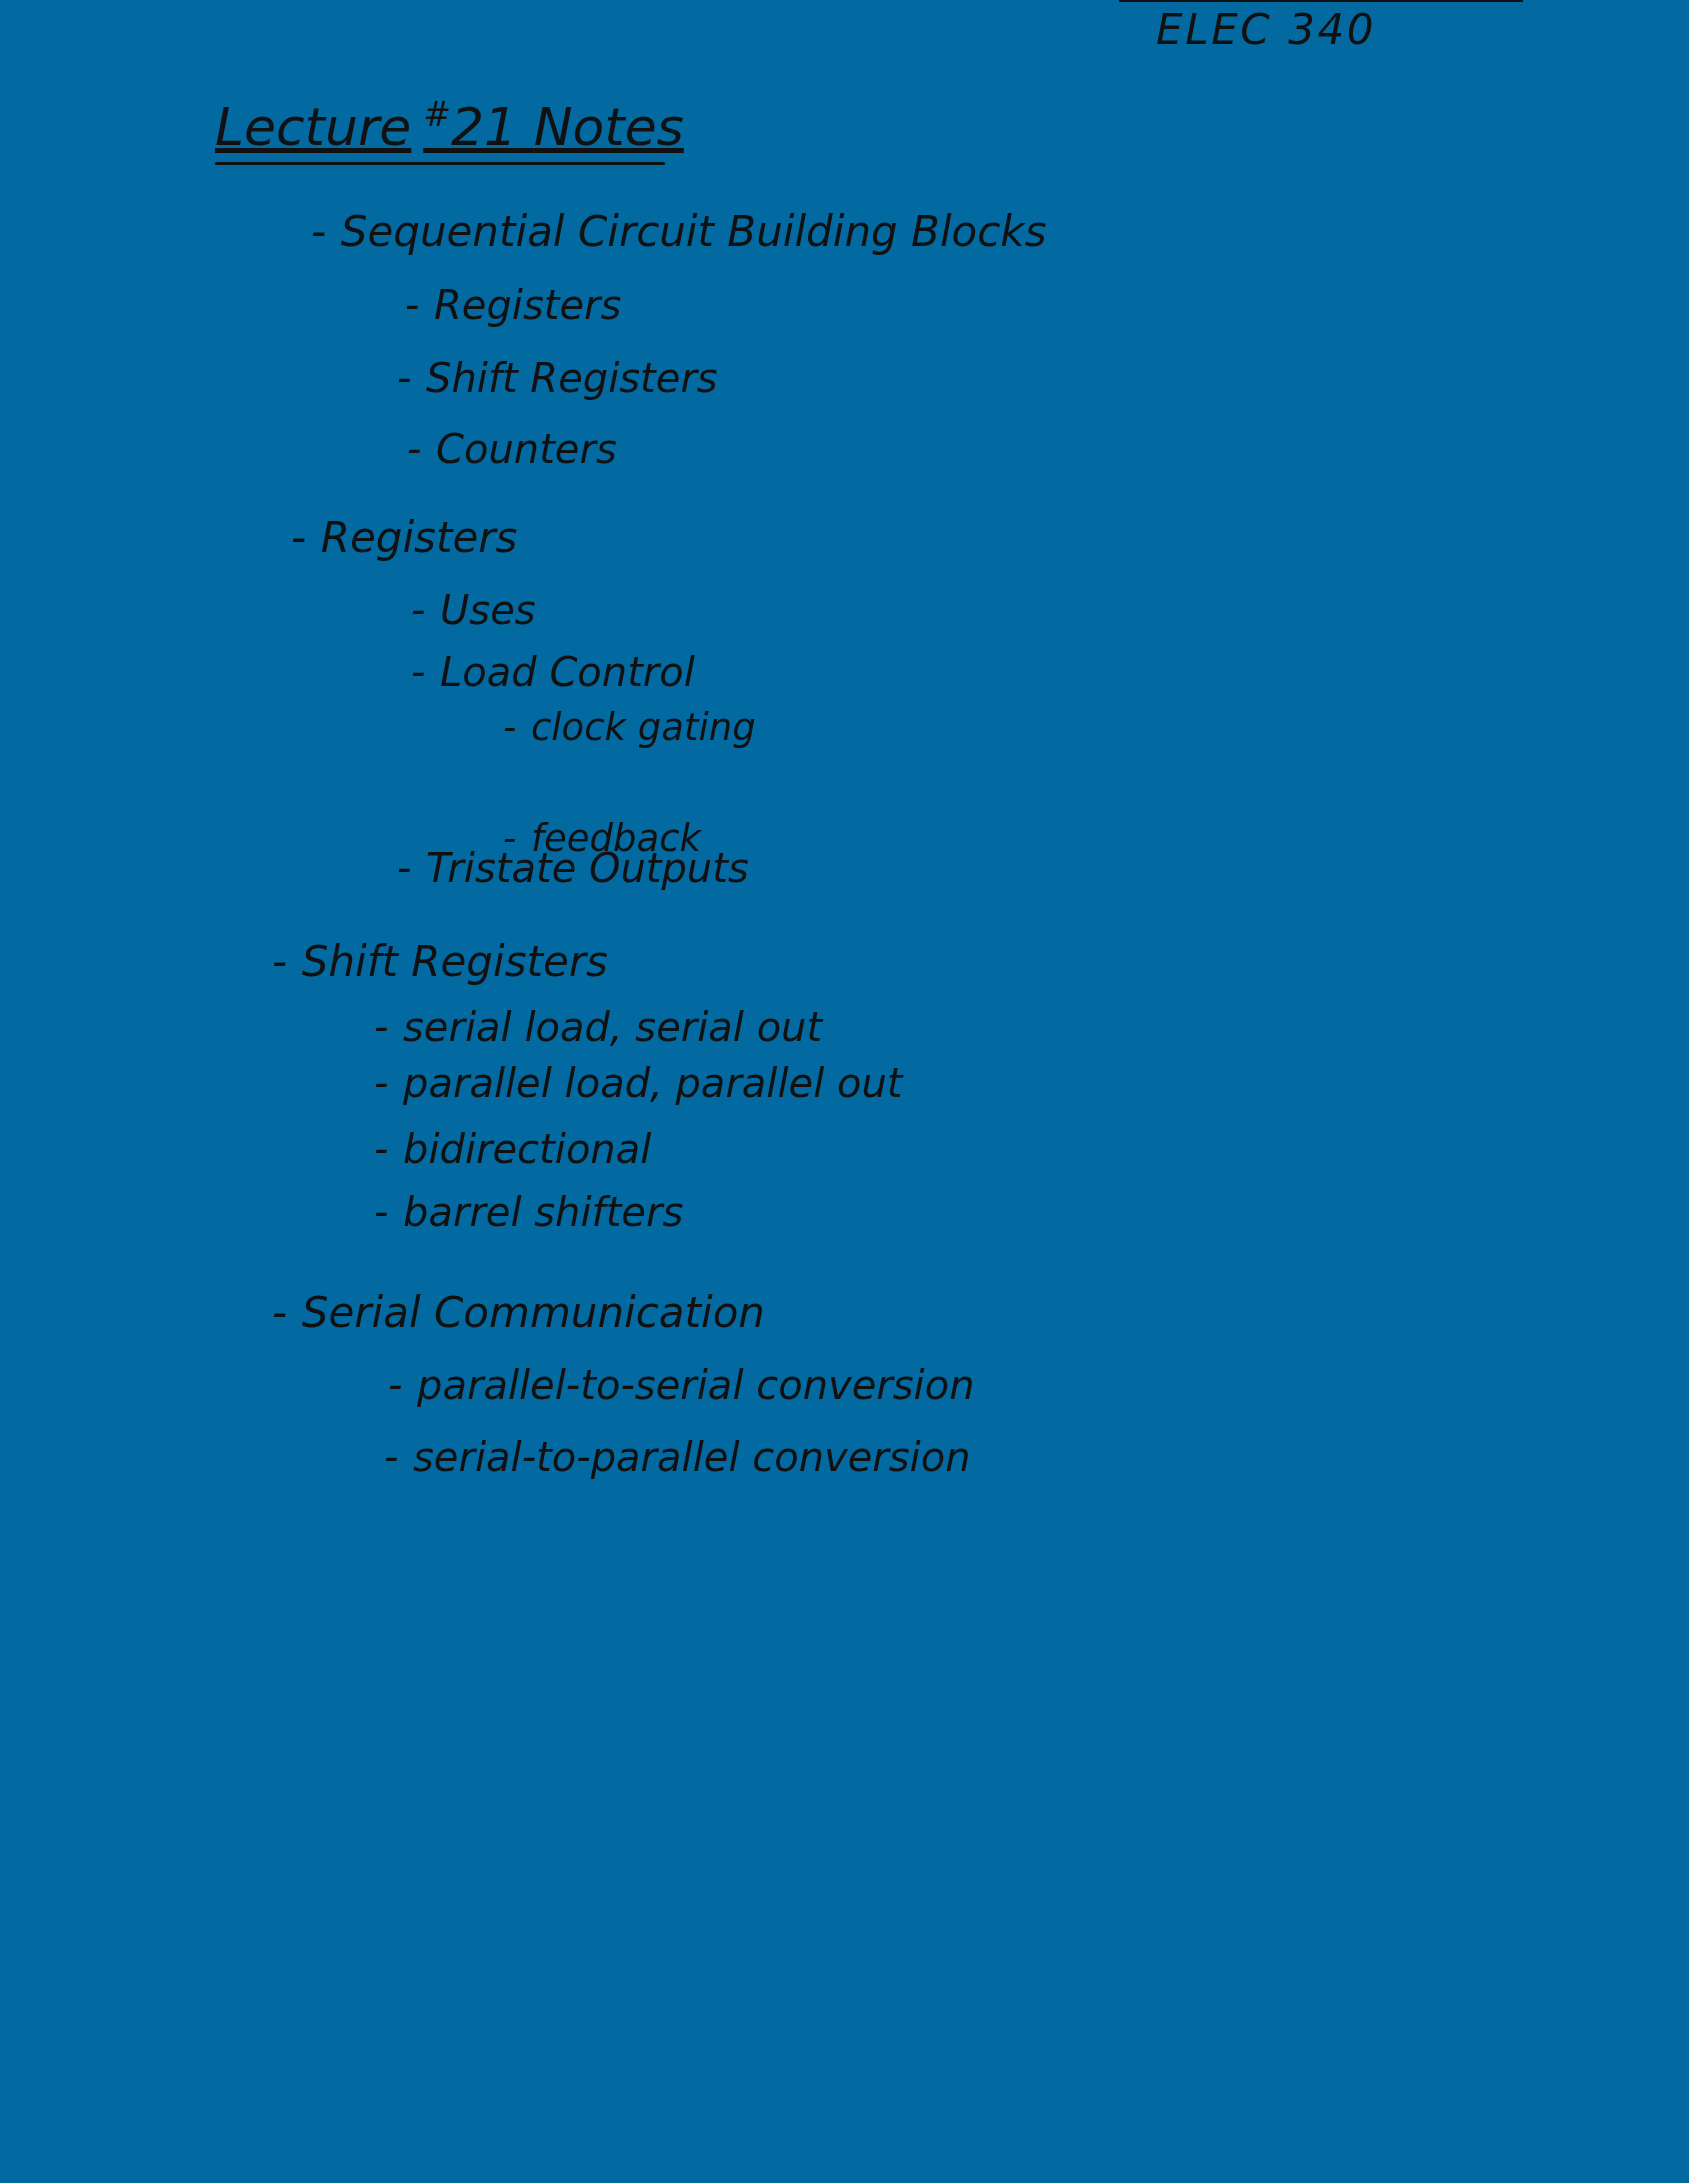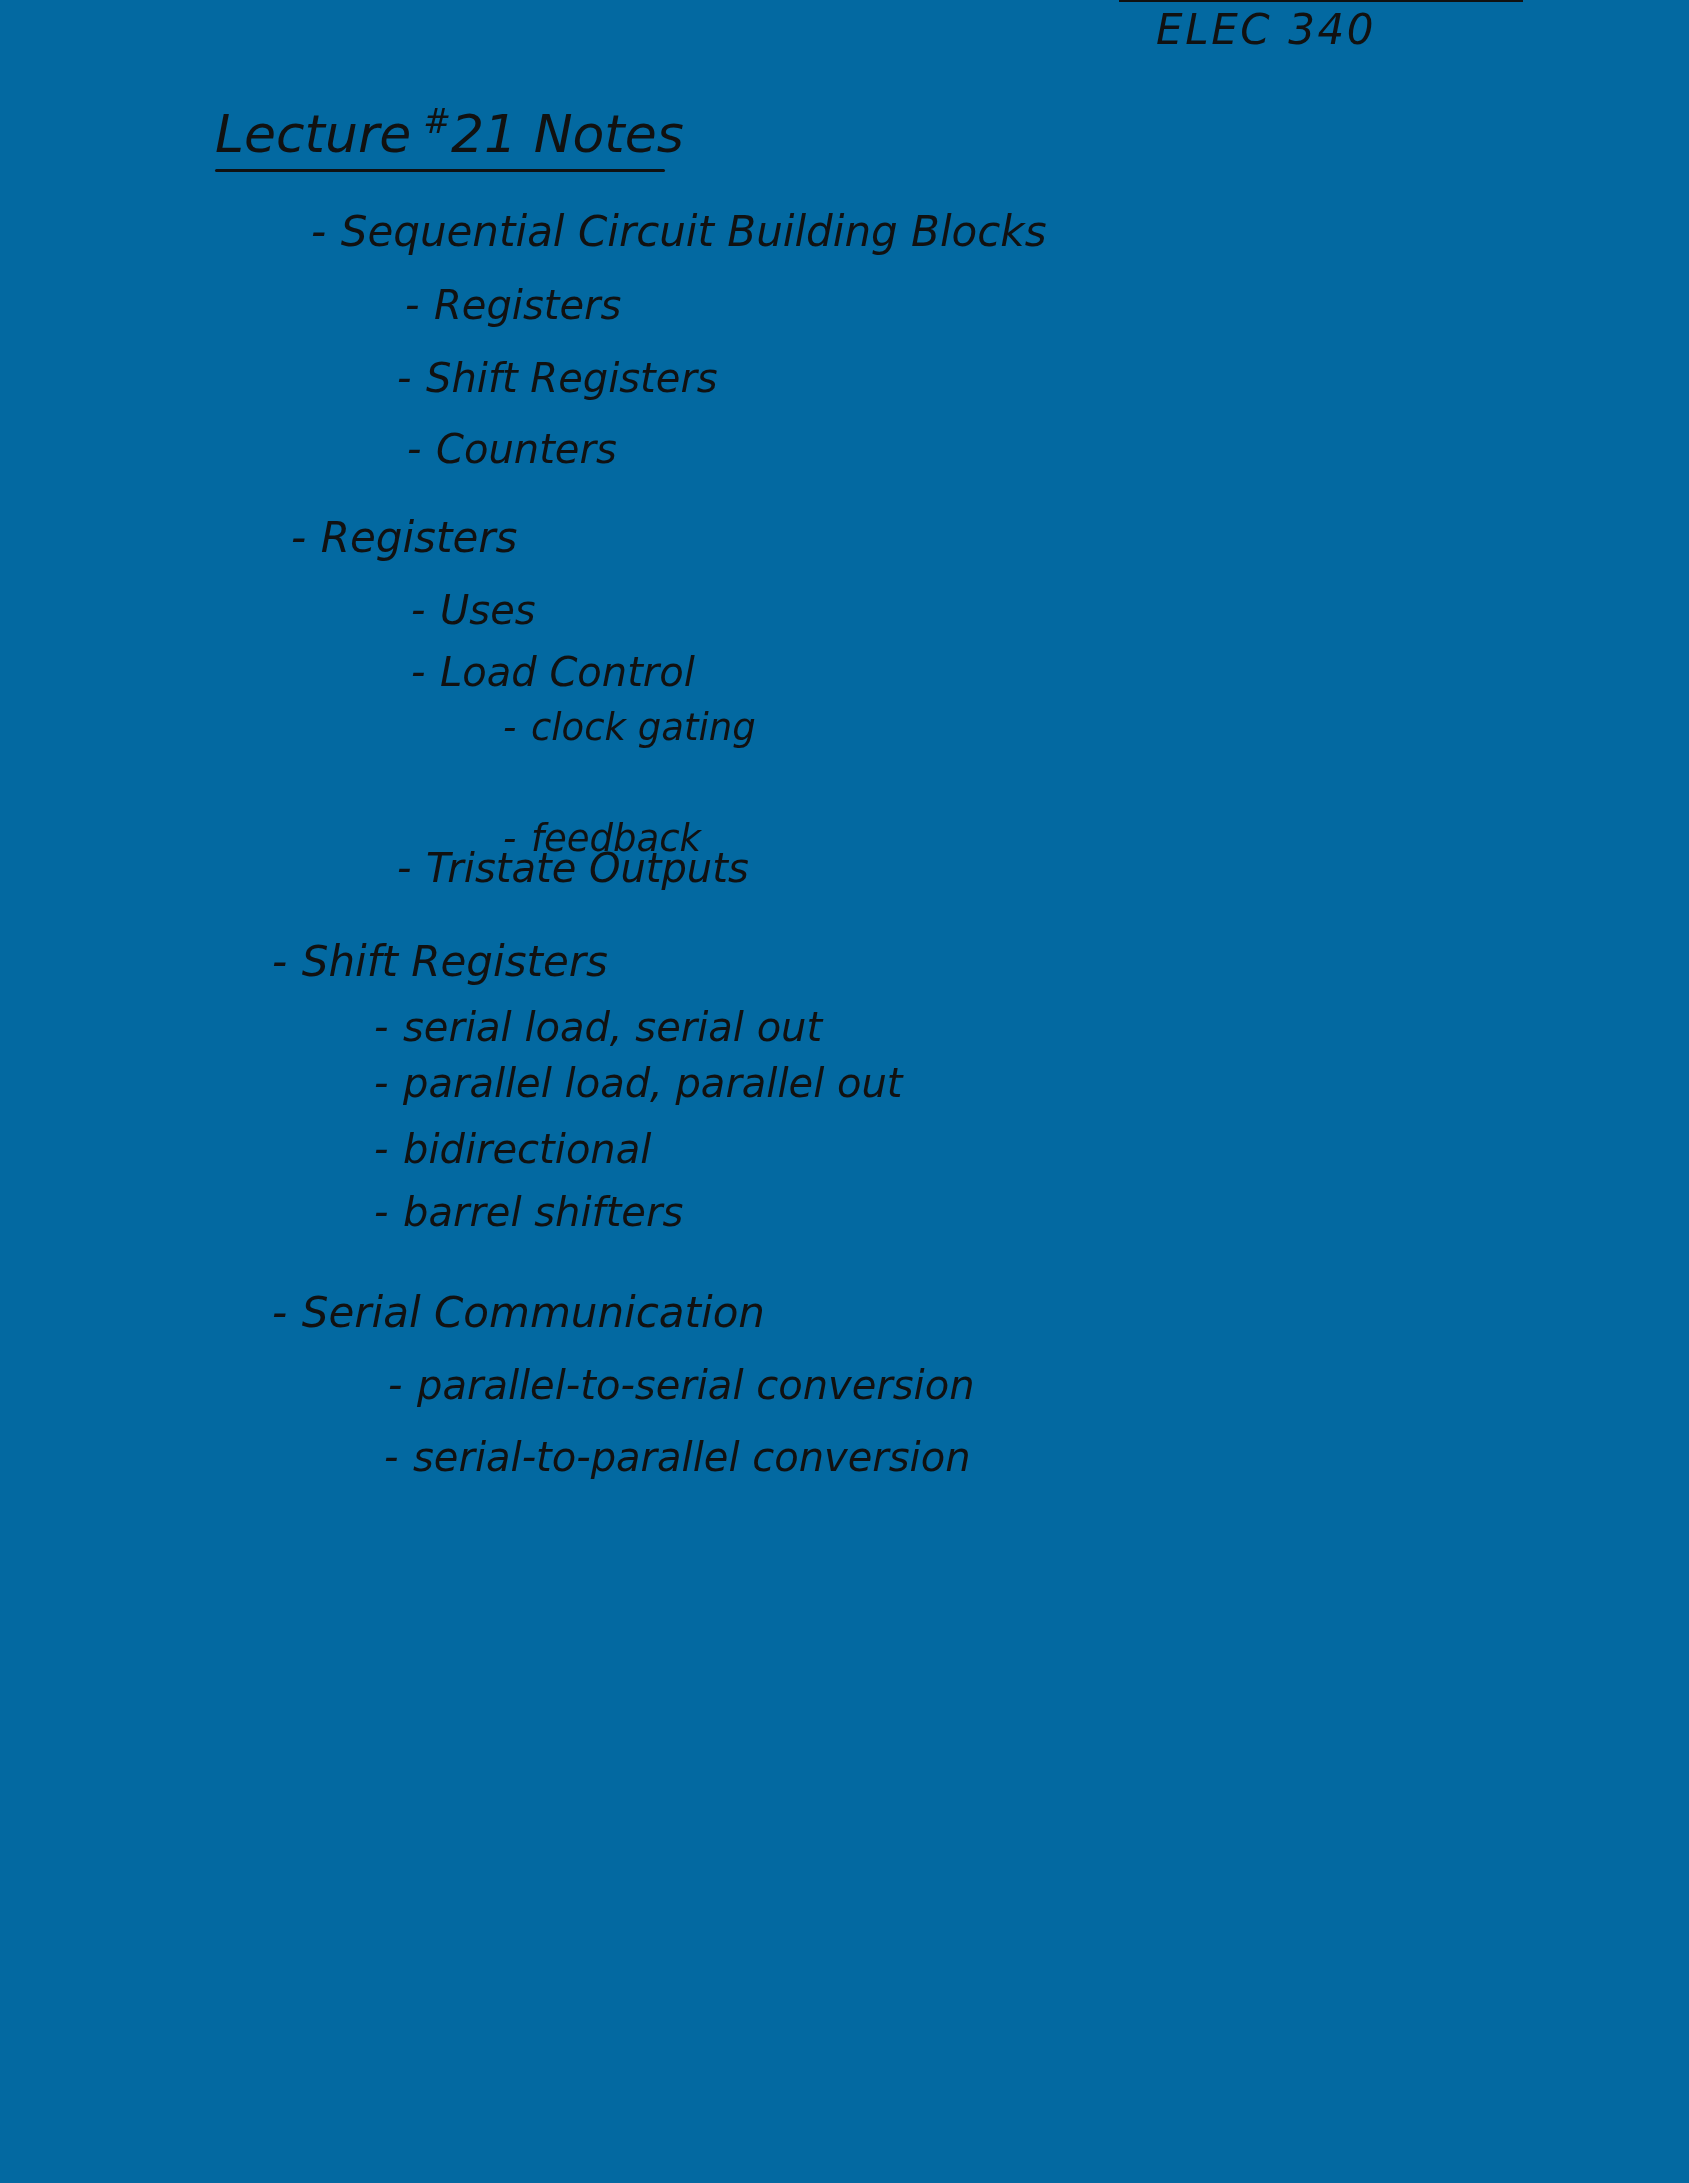--- a/index.html
+++ b/index.html
@@ -35,21 +35,22 @@
       left: 1156px;
       top: 5.3px;
       font-size: 42px;
       font-style: italic;
       letter-spacing: 2.6px;
       white-space: nowrap;
     }
     .title-wrap {
       position: absolute;
       left: 215px;
-      top: 105px;
+      top: 98px;
+      text-decoration: underline;
     }
     .title {
       font-size: 52px;
       font-style: italic;
       white-space: nowrap;
       line-height: 1;
       padding-bottom: 9.3px;
     }
     .title .sup {
       font-size: 33px;

